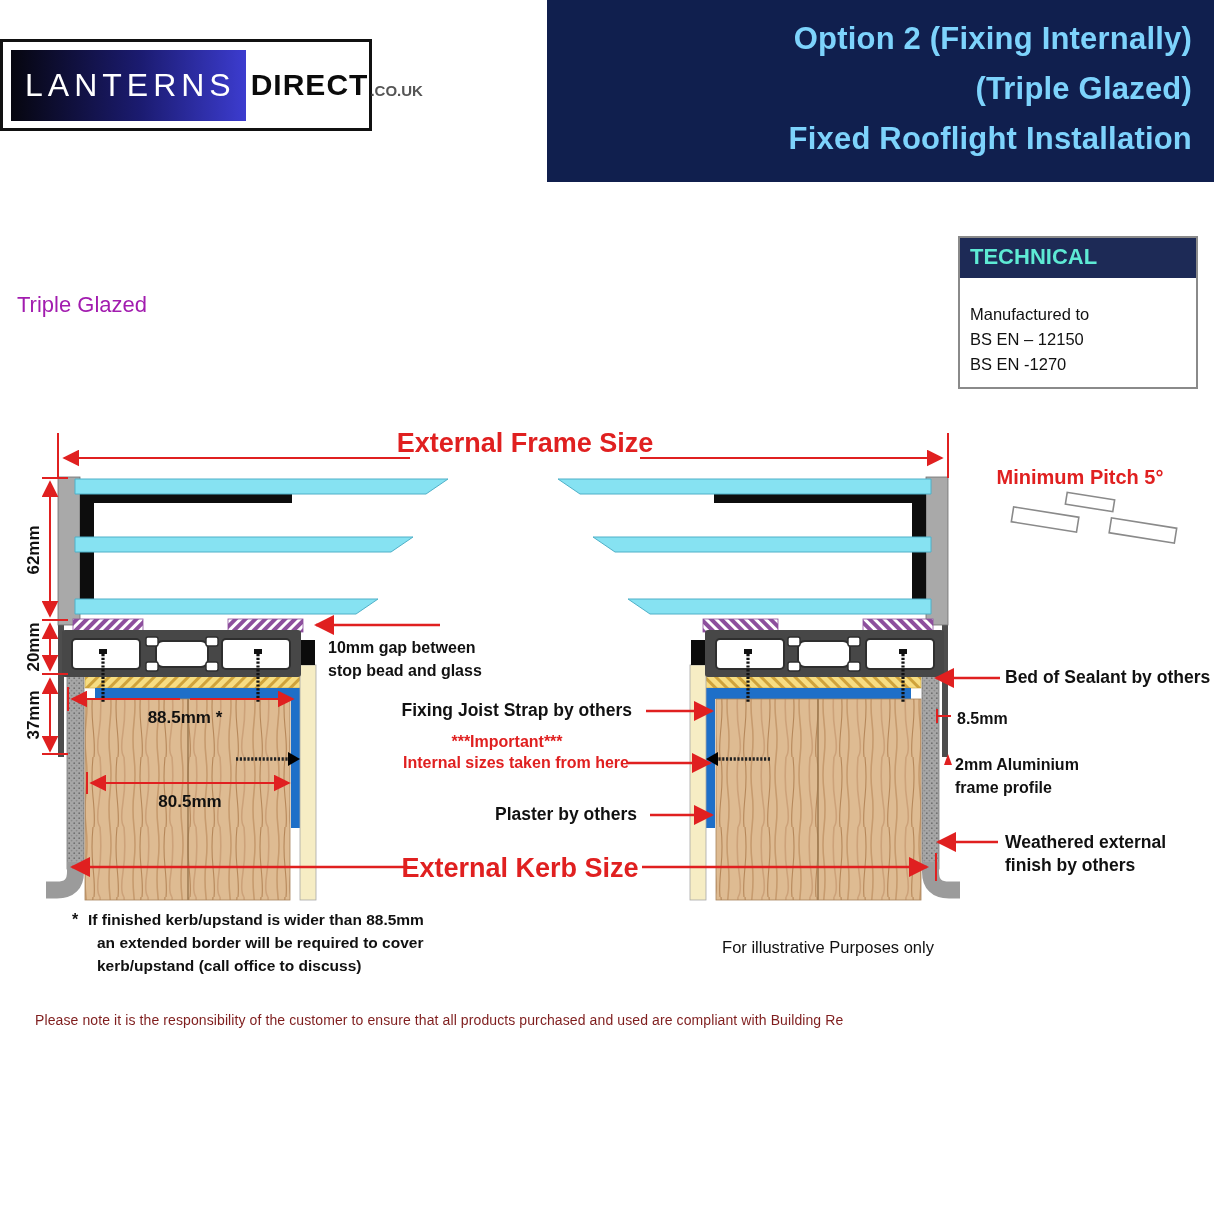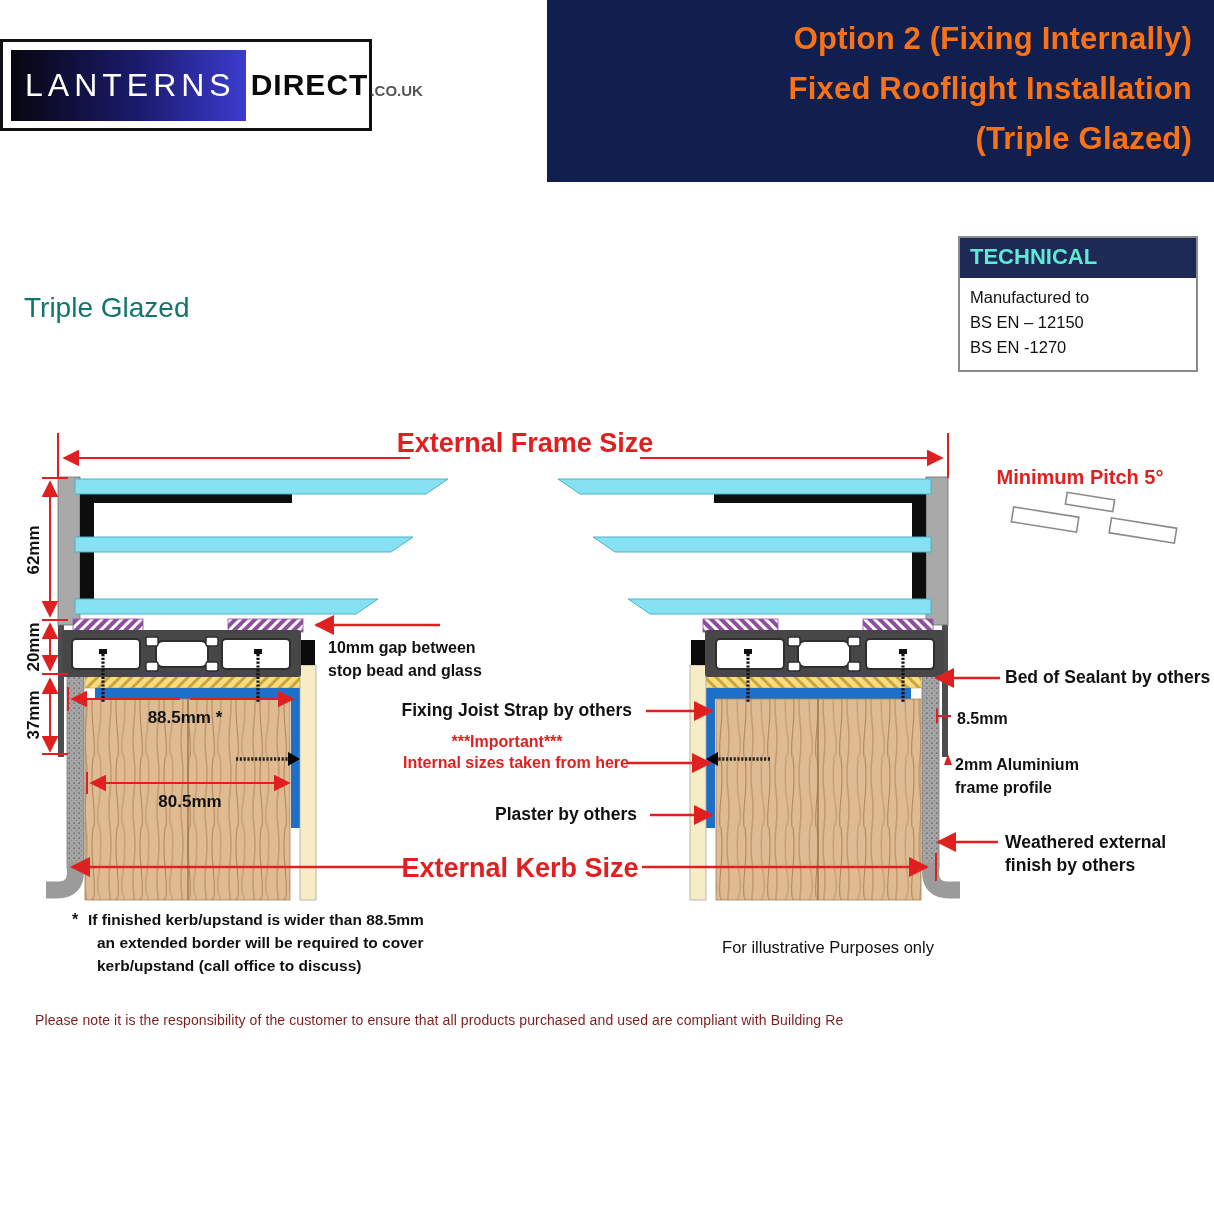--- a/index.html
+++ b/index.html
@@ -1,36 +1,36 @@
 <!DOCTYPE html>
 <html><head>
 <meta charset="utf-8">
 <style>
   html,body{margin:0;padding:0;background:#fff;}
   body{width:1214px;height:1214px;position:relative;font-family:"Liberation Sans",sans-serif;overflow:hidden;}
   .page{position:absolute;inset:0;background:#fff;}
 
   
   .navy-banner{position:absolute;left:547px;top:0;width:667px;height:182px;background:#101f4e;
-    color:#f97316;text-align:right;padding:14px 22px 0 0;box-sizing:border-box;}
+    color:#7dd3fc;text-align:right;padding:14px 22px 0 0;box-sizing:border-box;}
   .navy-banner div{font-size:31px;font-weight:bold;line-height:50px;letter-spacing:.2px;}
 
   .logo-box{position:absolute;left:0;top:39px;width:372px;height:92px;background:#fff;
     border:3px solid #111;display:flex;align-items:center;padding:0 6px 0 8px;box-sizing:border-box;}
   .logo-grad{background:linear-gradient(90deg,#06060f 0%,#1b1b70 55%,#3c3ccf 100%);
     color:#fff;font-size:32px;letter-spacing:5px;padding:17px 10px 17px 14px;font-weight:400;}
   .logo-direct{color:#0b0b0b;font-size:30px;font-weight:bold;letter-spacing:1px;margin-left:5px;}
   .logo-tld{color:#555;font-size:15px;font-weight:bold;margin:10px 0 0 2px;}
 
   .doc-title{position:absolute;left:24px;top:238px;font-size:26px;font-weight:bold;color:#111;}
-  .doc-subtitle{position:absolute;left:24px;top:292px;font-size:28px;color:#0f766e;}
+  .doc-subtitle{position:absolute;left:17px;top:292px;font-size:22px;color:#a21caf;}
 
   .tech-box{position:absolute;left:958px;top:236px;width:236px;border:2px solid #8a8a8a;background:#fff;}
   .tech-head{background:#1d2a56;color:#5eead4;font-size:22px;font-weight:bold;padding:6px 10px 8px 10px;}
-  .tech-body{padding:7px 10px 10px 10px;font-size:16.5px;line-height:25px;color:#111;}
+  .tech-body{padding:7px 10px 10px 10px;font-size:16.5px;line-height:25px;color:#111;margin-top:17px;}
 
   .diagram{position:absolute;left:0;top:420px;width:1214px;height:600px;}
   svg text{font-family:"Liberation Sans",sans-serif;}
   .red{fill:#e02020;}
   .blk{fill:#111;}
   .bold{font-weight:bold;}
 
   .footer-note{position:absolute;left:35px;top:1012px;width:1160px;font-size:14px;color:#7f1d1d;
     letter-spacing:.1px;}
 </style>
@@ -40,22 +40,22 @@
 <div class="page">
 
   <div class="logo-box">
     <span class="logo-grad">LANTERNS</span>
     <span class="logo-direct">DIRECT</span>
     <span class="logo-tld">.CO.UK</span>
   </div>
 
   <div class="navy-banner">
     <div>Option 2 (Fixing Internally)</div>
+    <div>(Triple Glazed)</div>
     <div>Fixed Rooflight Installation</div>
-    <div>(Triple Glazed)</div>
   </div>
 
   <div class="doc-subtitle">Triple Glazed</div>
 
   <div class="tech-box">
     <div class="tech-head">TECHNICAL</div>
     <div class="tech-body">
       <div>Manufactured to</div>
       <div>BS EN – 12150</div>
       <div>BS EN -1270</div>

